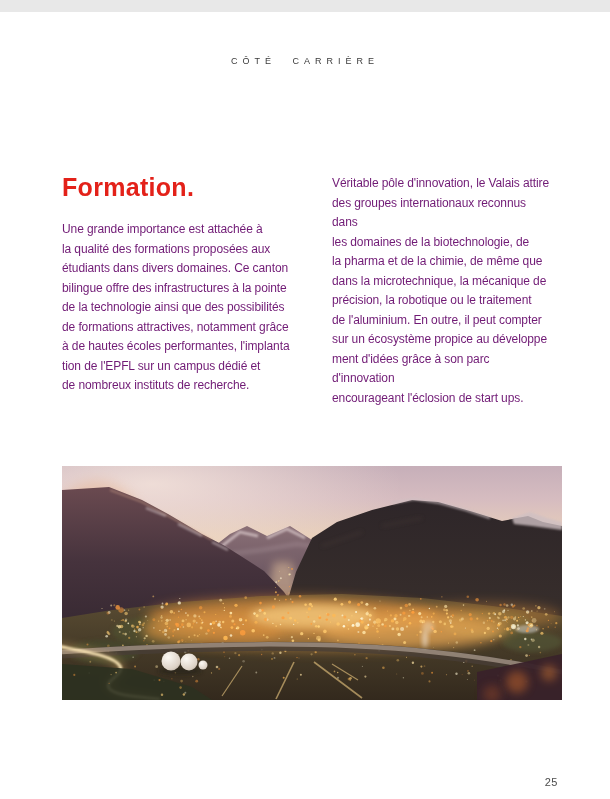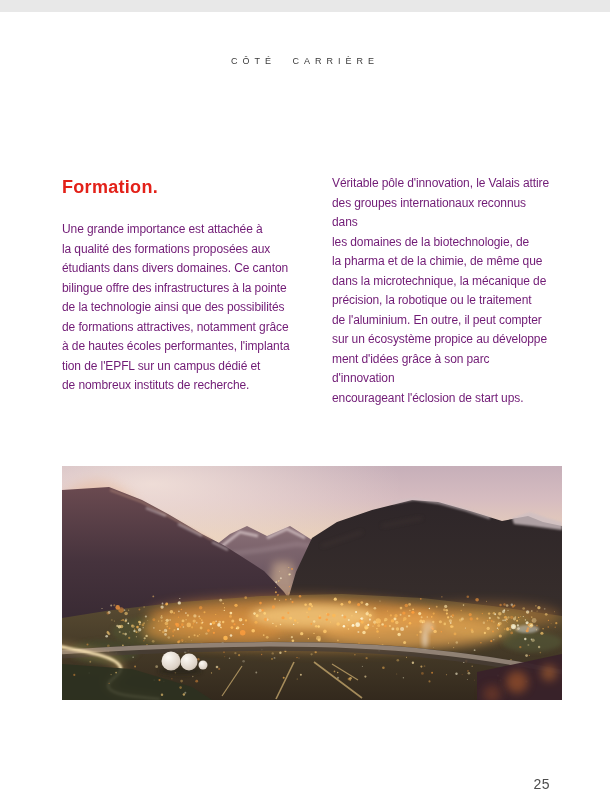--- a/index.html
+++ b/index.html
@@ -12,34 +12,34 @@
     position:absolute;top:44px;left:0;width:610px;text-align:center;
     font-size:9px;letter-spacing:5px;word-spacing:9px;color:#3a3a3a;font-weight:500;
   }
   .columns{
     position:absolute;left:62px;top:162px;width:492px;
     display:flex;gap:27px;
   }
   .col-a{width:243px;flex:none;}
   .col-b{width:222px;flex:none;}
   .article-title{
-    margin:0 0 20px 0;font-size:18px;line-height:26px;font-weight:700;
+    margin:0 0 20px 0;font-size:25px;line-height:26px;font-weight:700;
     color:#e32119;letter-spacing:.3px;
   }
   .article-body{
     margin:0;font-size:12px;line-height:19.5px;color:#701a75;
     letter-spacing:-.1px;white-space:pre-line;font-weight:400;
   }
   .photo{
     position:absolute;left:62px;top:454px;width:500px;height:234px;margin:0;
     overflow:hidden;background:#2b2326;
   }
   .photo svg{display:block;}
   .page-number{
-    position:absolute;top:764px;right:60px;font-size:14px;color:#4c4c4c;
+    position:absolute;top:764px;right:52px;font-size:11px;color:#4c4c4c;
     letter-spacing:.5px;
   }
 </style>
 </head>
 <body>
 
 <div class="page">
 
   <div class="kicker">CÔTÉ CARRIÈRE</div>
 

